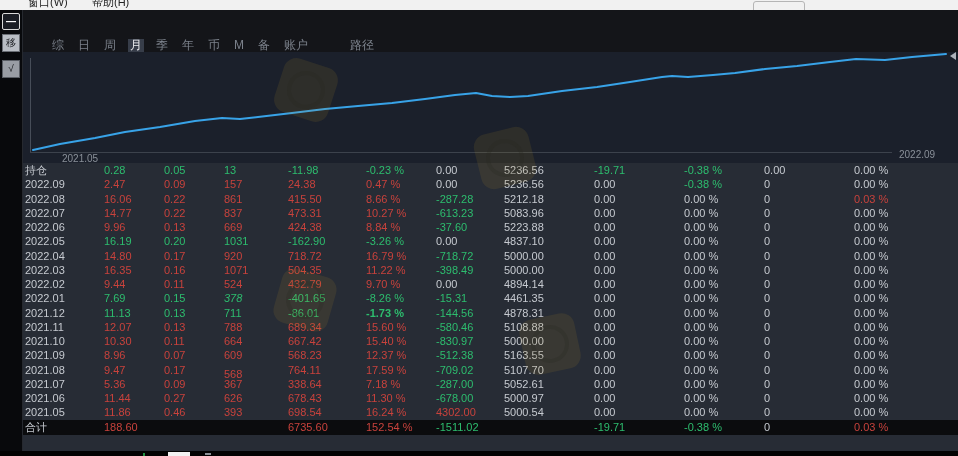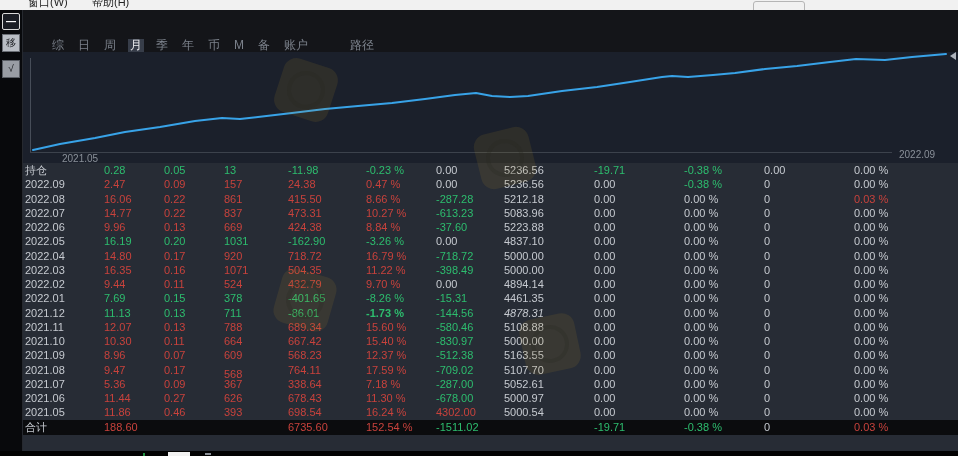--- a/index.html
+++ b/index.html
@@ -221,39 +221,39 @@
           <span class="cell" style="color: rgb(198, 202, 208);">4894.14</span>
           <span class="cell" style="color: rgb(198, 202, 208);">0.00</span>
           <span class="cell" style="color: rgb(198, 202, 208);">0.00 %</span>
           <span class="cell" style="color: rgb(198, 202, 208);">0</span>
           <span class="cell" style="color: rgb(198, 202, 208);">0.00 %</span>
         </div>
         <div class="trow">
           <span class="cell" style="color: rgb(198, 202, 208);">2022.01</span>
           <span class="cell" style="color: rgb(45, 189, 110);">7.69</span>
           <span class="cell" style="color: rgb(45, 189, 110);">0.15</span>
-          <span class="cell" style="color: rgb(45, 189, 110);">378</span>
+          <span class="cell" style="color: rgb(45, 189, 110); font-style: italic;">378</span>
           <span class="cell" style="color: rgb(45, 189, 110);">-401.65</span>
           <span class="cell" style="color: rgb(45, 189, 110);">-8.26 %</span>
           <span class="cell" style="color: rgb(45, 189, 110);">-15.31</span>
           <span class="cell" style="color: rgb(198, 202, 208);">4461.35</span>
           <span class="cell" style="color: rgb(198, 202, 208);">0.00</span>
           <span class="cell" style="color: rgb(198, 202, 208);">0.00 %</span>
           <span class="cell" style="color: rgb(198, 202, 208);">0</span>
           <span class="cell" style="color: rgb(198, 202, 208);">0.00 %</span>
         </div>
         <div class="trow">
           <span class="cell" style="color: rgb(198, 202, 208);">2021.12</span>
           <span class="cell" style="color: rgb(45, 189, 110);">11.13</span>
           <span class="cell" style="color: rgb(45, 189, 110);">0.13</span>
           <span class="cell" style="color: rgb(45, 189, 110);">711</span>
           <span class="cell" style="color: rgb(45, 189, 110);">-86.01</span>
           <span class="cell" style="color: rgb(45, 189, 110); font-weight: bold;">-1.73 %</span>
           <span class="cell" style="color: rgb(45, 189, 110);">-144.56</span>
-          <span class="cell" style="color: rgb(198, 202, 208); font-style: italic;">4878.31</span>
+          <span class="cell" style="color: rgb(198, 202, 208);">4878.31</span>
           <span class="cell" style="color: rgb(198, 202, 208);">0.00</span>
           <span class="cell" style="color: rgb(198, 202, 208);">0.00 %</span>
           <span class="cell" style="color: rgb(198, 202, 208);">0</span>
           <span class="cell" style="color: rgb(198, 202, 208);">0.00 %</span>
         </div>
         <div class="trow">
           <span class="cell" style="color: rgb(198, 202, 208);">2021.11</span>
           <span class="cell" style="color: rgb(200, 66, 60);">12.07</span>
           <span class="cell" style="color: rgb(200, 66, 60);">0.13</span>
           <span class="cell" style="color: rgb(200, 66, 60);">788</span>

